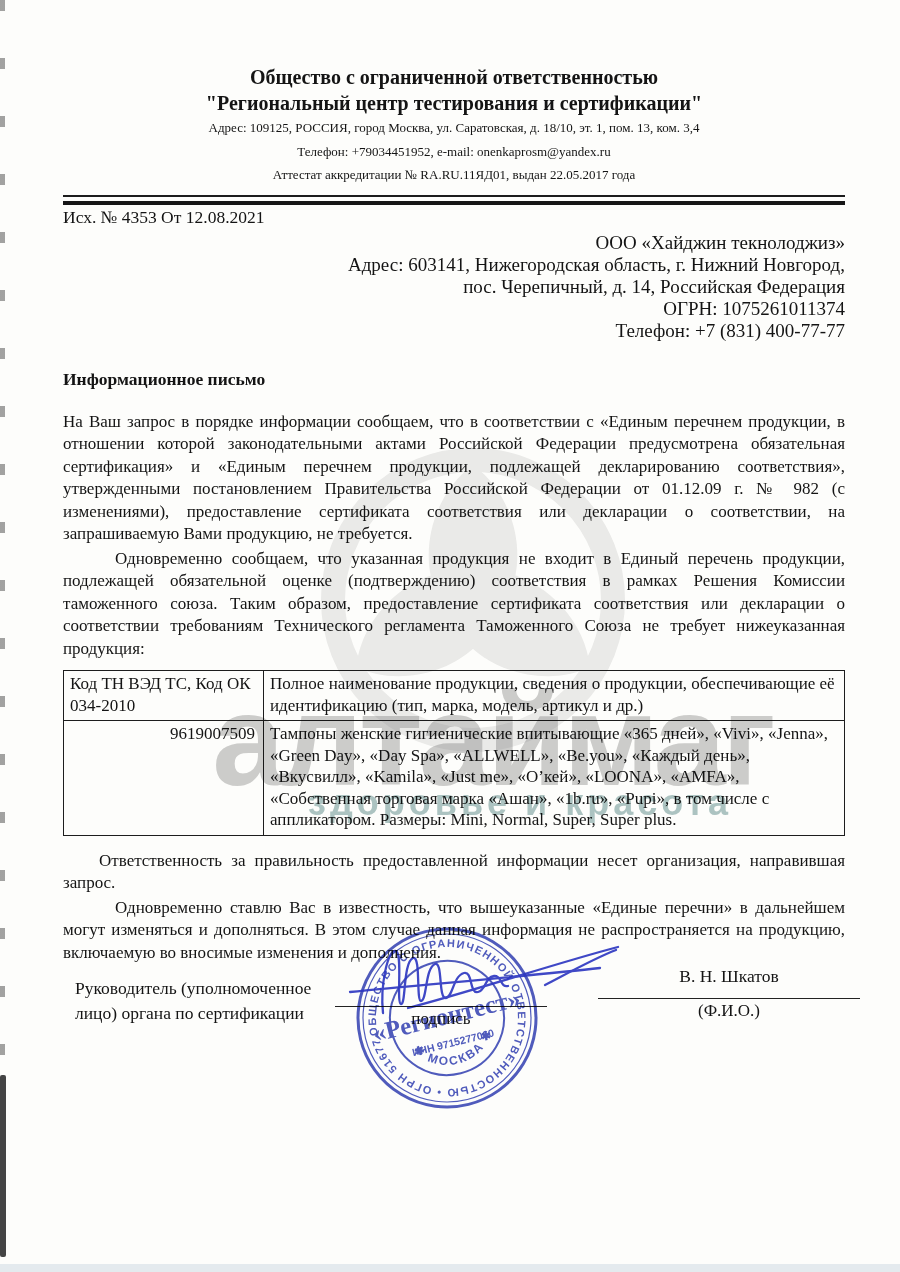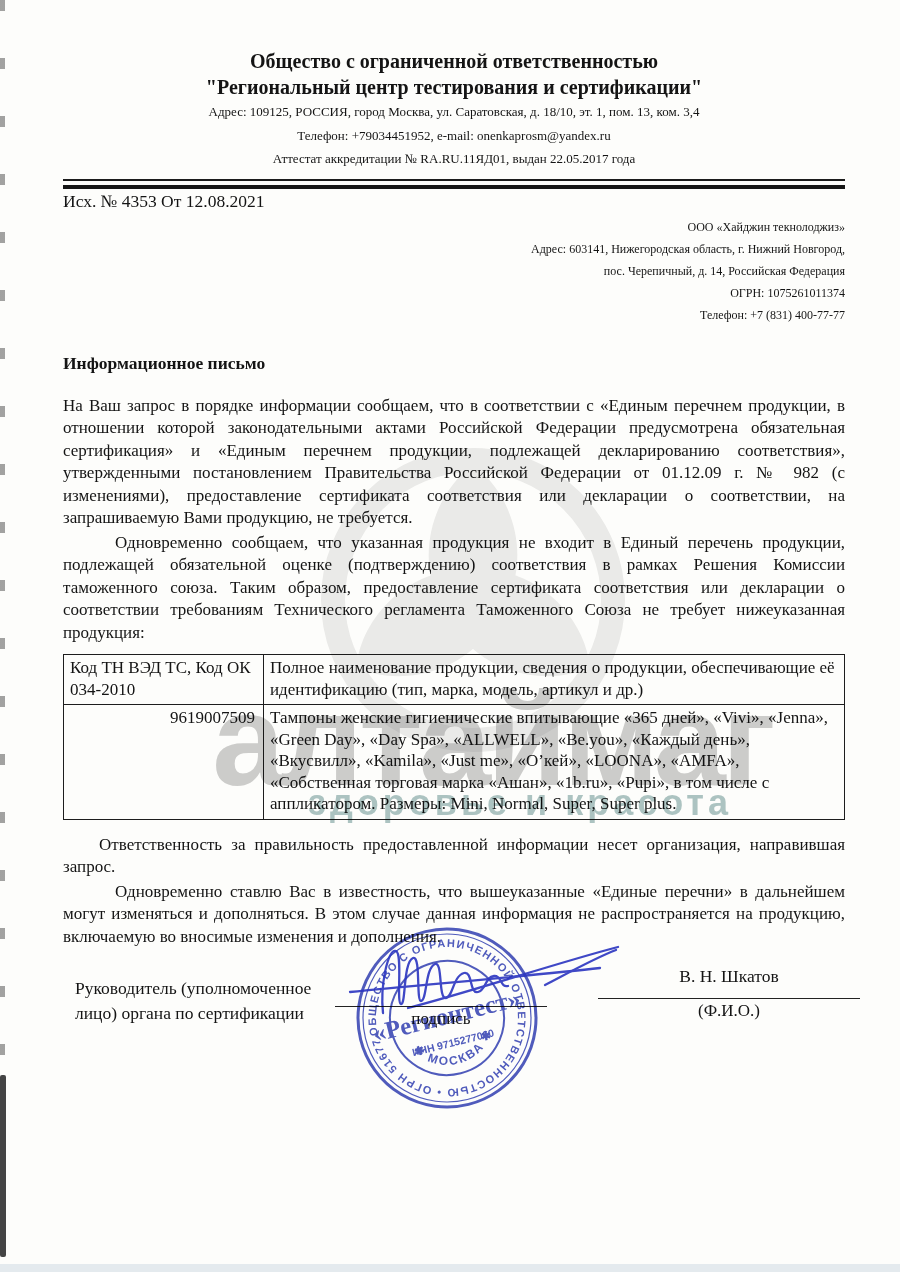--- a/index.html
+++ b/index.html
@@ -6,27 +6,27 @@
   .page{
     position:relative;
     width:900px;height:1272px;
     background:#fdfdfb;
     font-family:"Liberation Serif", serif;
     color:#141414;
     overflow:hidden;
   }
   .content{position:absolute;left:63px;top:0;width:782px;}
   
-  .org-header{padding-top:48px;text-align:center;}
+  .org-header{padding-top:64px;text-align:center;}
   .org-bold{font-weight:bold;font-size:20px;line-height:26px;}
   .org-info{font-size:13px;line-height:23.5px;}
   .rule-double{margin-top:8px;height:4px;border-top:2.5px solid #1c1c1c;border-bottom:4px solid #161616;}
   
   .ref-line{margin-top:1px;font-size:17.5px;line-height:22px;text-align:left;}
-  .recipient{margin-top:4px;text-align:right;font-size:12px;line-height:22px;}
+  .recipient{margin-top:4px;text-align:right;font-size:19px;line-height:22px;}
   
   .letter-title{margin-top:26px;font-weight:bold;font-size:17.5px;line-height:23px;}
   p.body-par{margin:0;font-size:17px;line-height:22.5px;text-align:justify;}
   p.mt1{margin-top:20px;}
   p.ind{text-indent:52px;margin-top:2px;}
   p.ind-sm{text-indent:36px;margin-top:14px;}
   
   table.prod{margin-top:10px;width:100%;border-collapse:collapse;font-size:17px;line-height:21.5px;}
   table.prod td{border:1.7px solid #1d1d1d;padding:2px 8px 4px 6px;vertical-align:top;}
   td.code-col{width:185px;}

